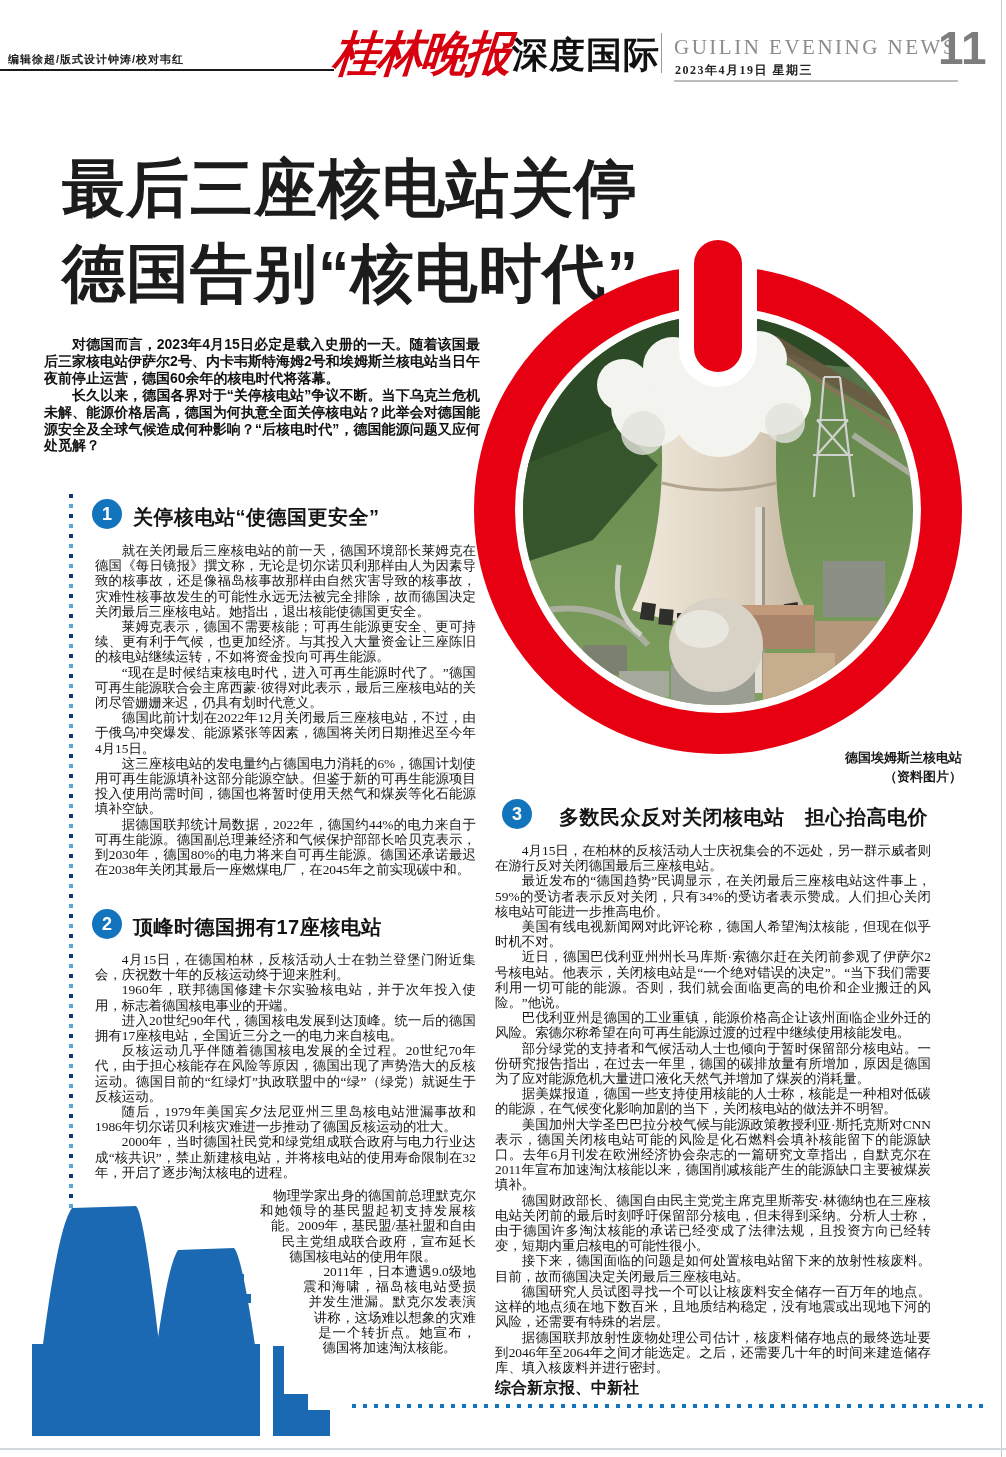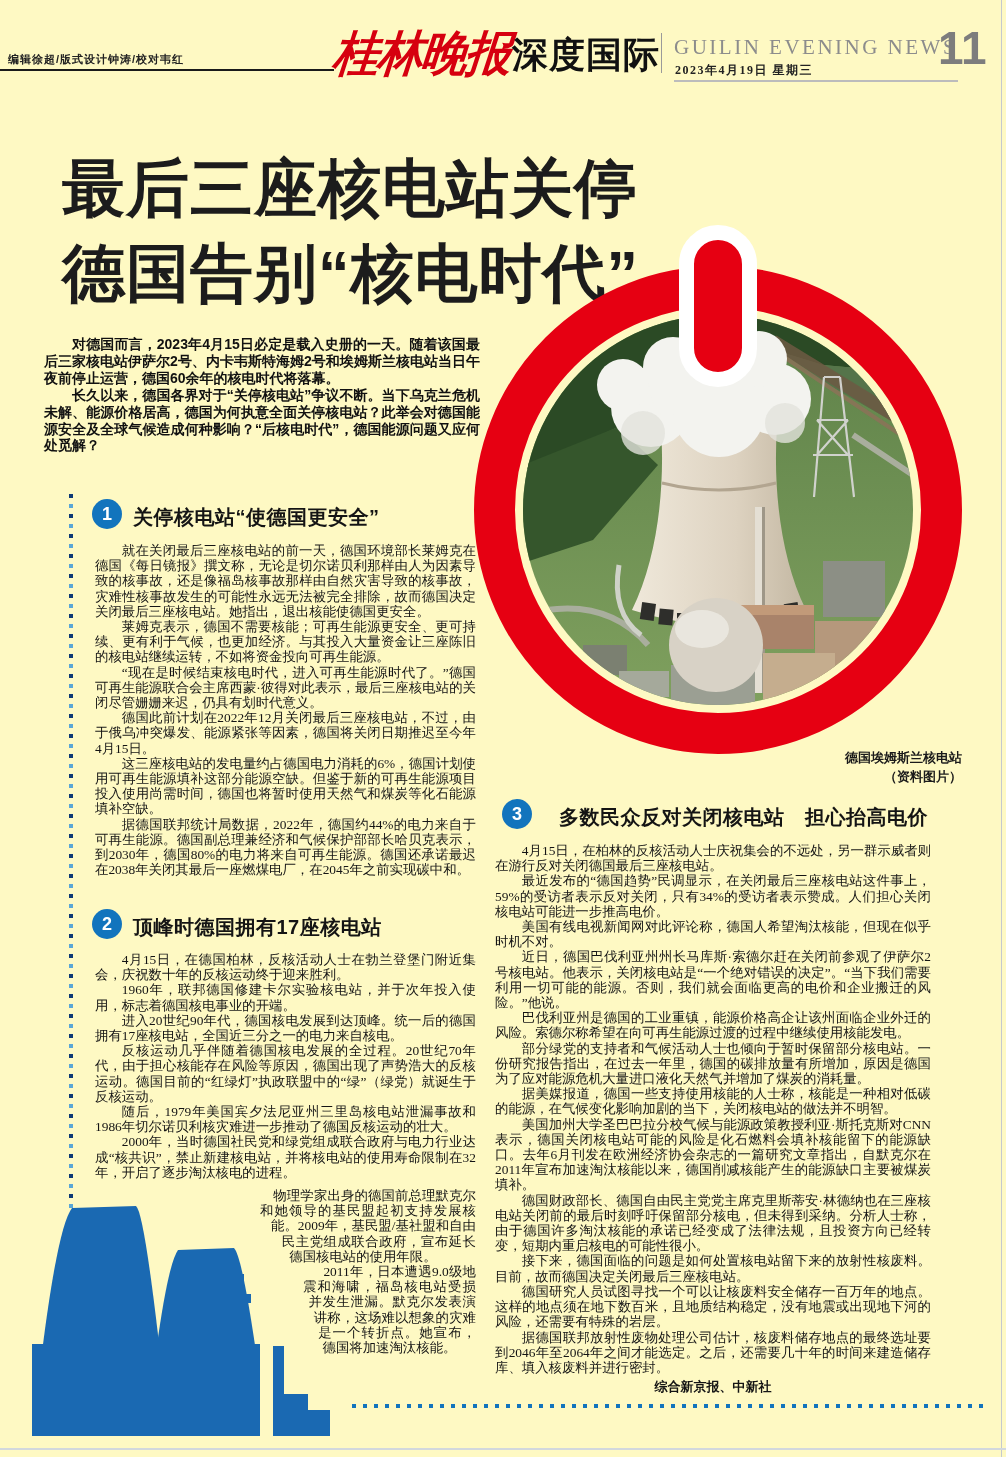--- a/index.html
+++ b/index.html
@@ -1,16 +1,16 @@
 <!DOCTYPE html>
 <html><head>
 <meta charset="utf-8">
 <style>
   html,body{margin:0;padding:0;background:#e8e8e8;}
-  #page{position:relative;width:1006px;height:1457px;background:#fef9c3;margin:0 auto;
+  #page{position:relative;width:1006px;height:1457px;background:#ffffff;margin:0 auto;
         overflow:hidden;font-family:"Liberation Serif","DejaVu Serif",serif;color:#1a1a1a;}
 
   
   .editor-info{position:absolute;left:8px;top:52px;font-family:"Liberation Sans","DejaVu Sans",sans-serif;
                font-size:11px;font-weight:bold;letter-spacing:1px;color:#222;}
   .rule-left{position:absolute;left:0;top:69px;width:334px;height:2px;background:#1a1a1a;}
   .masthead{position:absolute;left:336px;top:22px;font-size:46px;font-weight:bold;font-style:italic;
             color:#d6000f;letter-spacing:-2px;transform:skewX(-5deg) scaleY(1.05);transform-origin:left top;
             font-family:"Liberation Serif","DejaVu Serif",serif;}
   .section-label{position:absolute;left:512px;top:31px;font-family:"Liberation Sans","DejaVu Sans",sans-serif;
@@ -52,22 +52,22 @@
              font-size:20px;color:#141414;letter-spacing:0.5px;white-space:nowrap;}
   .body-col{position:absolute;text-align:justify;}
   .body-col p{margin:0;font-size:13.4px;line-height:15.2px;text-indent:2em;color:#141414;}
   #body-1{left:95px;top:543px;width:381px;}
   #body-2{left:95px;top:952px;width:381px;}
   #body-3{left:495px;top:843px;width:436px;}
   .wrapzone{margin-top:8px;}
   .sil-float{float:left;width:228px;height:200px;
              shape-outside:polygon(0px 0px,125px 0px,155px 30px,180px 65px,197px 100px,210px 135px,220px 170px,228px 200px,0px 200px);
              shape-margin:8px;}
-  .byline{position:absolute;left:495px;top:1378px;width:436px;text-align:center;font-weight:bold;
-          font-size:13px;color:#141414;padding-right:4px;}
+  .byline{position:absolute;left:495px;top:1378px;width:436px;text-align:left;font-weight:bold;
+          font-size:16px;color:#141414;padding-right:4px;}
 
   
   .dotted-v{position:absolute;left:69px;top:494px;width:4px;height:918px;
             background:repeating-linear-gradient(180deg,#0d3a75 0 4px,transparent 4px 10px,#5aa7d6 10px 14px,transparent 14px 20px);}
   .dotted-h{position:absolute;left:352px;top:1404px;width:634px;height:4px;
             background:repeating-linear-gradient(90deg,#1274bd 0 4px,transparent 4px 11px);}
   .silhouette{position:absolute;left:18px;top:1186px;width:330px;height:252px;}
 </style>
 </head>
 <body>

